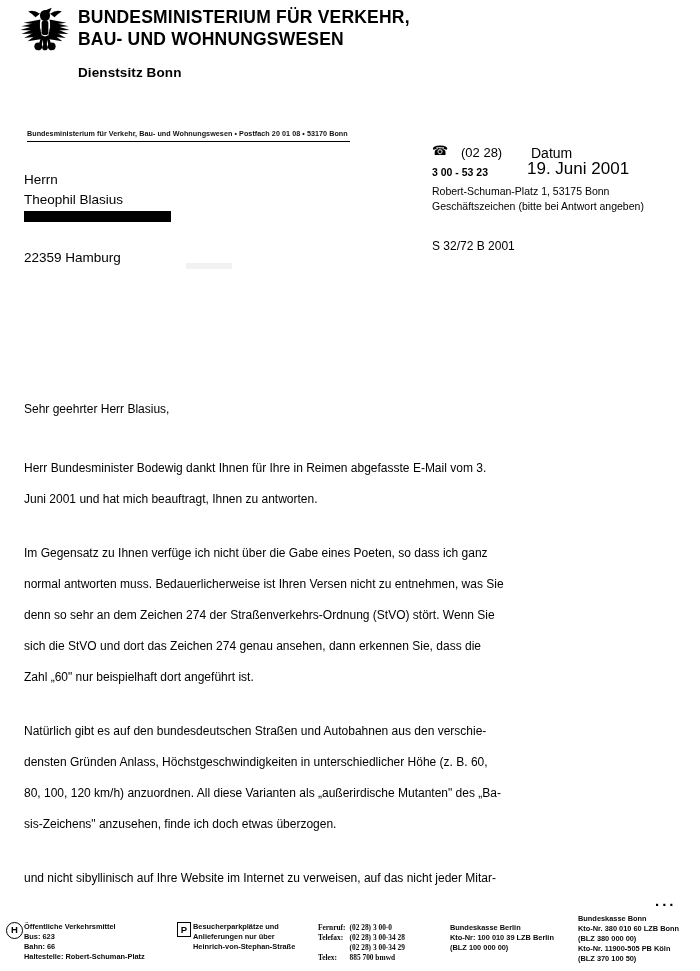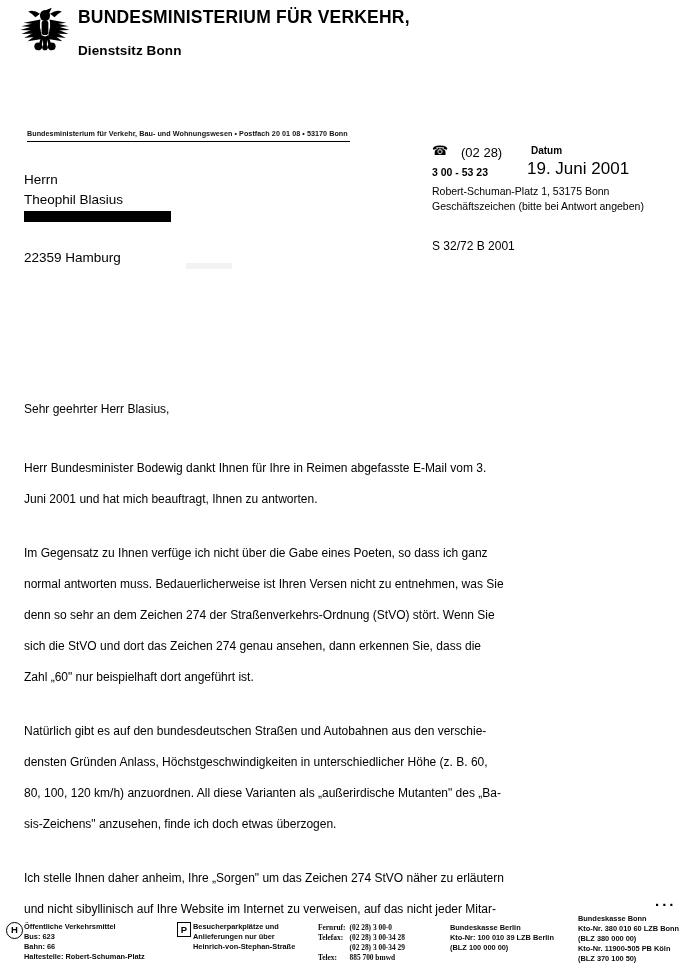--- a/index.html
+++ b/index.html
@@ -116,22 +116,21 @@
   #area-code {
     position: absolute;
     left: 29px;
     top: 1px;
     font-size: 13px;
   }
   #datum-label {
     position: absolute;
     left: 99px;
     top: 1px;
-    font-size: 10px;
-    font-weight: bold;
+    font-size: 14px;
   }
   .cb-row2 {
     position: relative;
     height: 22px;
   }
   #phone-ext {
     position: absolute;
     left: 0;
     top: 4px;
     font-size: 10.5px;
@@ -280,20 +279,21 @@
         <path d="M46 54 L54 54 L53 74 L47 74 Z"></path>
         <circle cx="38" cy="72" r="7"></circle>
         <circle cx="62" cy="72" r="7"></circle>
         <circle cx="50" cy="74" r="5"></circle>
       </g>
     </svg>
   </div>
 
   <div id="header-titles">
     <div class="ministry-line">BUNDESMINISTERIUM FÜR VERKEHR,</div>
+    <div class="ministry-line">BAU- UND WOHNUNGSWESEN</div>
     <div id="dienstsitz">Dienstsitz Bonn</div>
   </div>
 
   <div id="sender-block">
     <div id="sender-line">Bundesministerium für Verkehr, Bau- und Wohnungswesen • Postfach 20 01 08 • 53170 Bonn</div>
     <div id="sender-rule"></div>
   </div>
 
   <div id="address-block">
     <div>Herrn</div>
@@ -337,21 +337,20 @@
     </div>
 
     <div class="para">
       <span class="ln">Natürlich gibt es auf den bundesdeutschen Straßen und Autobahnen aus den verschie-</span>
       <span class="ln">densten Gründen Anlass, Höchstgeschwindigkeiten in unterschiedlicher Höhe (z. B. 60,</span>
       <span class="ln">80, 100, 120 km/h) anzuordnen. All diese Varianten als „außerirdische Mutanten" des „Ba-</span>
       <span class="ln">sis-Zeichens" anzusehen, finde ich doch etwas überzogen.</span>
     </div>
 
     <div class="para">
-      <span class="ln">Ich stelle Ihnen daher anheim, Ihre „Sorgen" um das Zeichen 274 StVO näher zu erläutern</span>
       <span class="ln">und nicht sibyllinisch auf Ihre Website im Internet zu verweisen, auf das nicht jeder Mitar-</span>
     </div>
   </div>
 
   <div id="cont-dots">...</div>
 
   <div id="footer">
 
     <div class="icon-h">H</div>
     <div class="fcol" id="fcol-transit">

